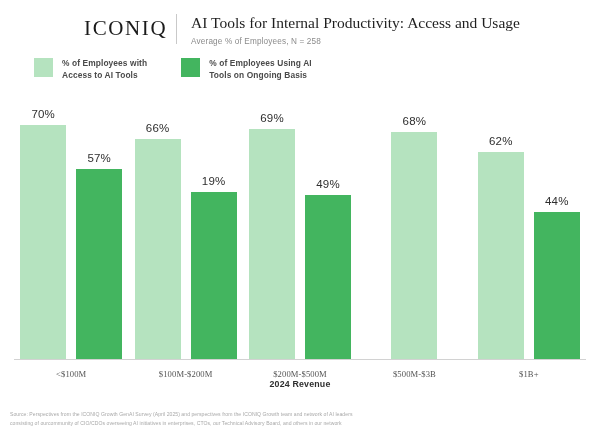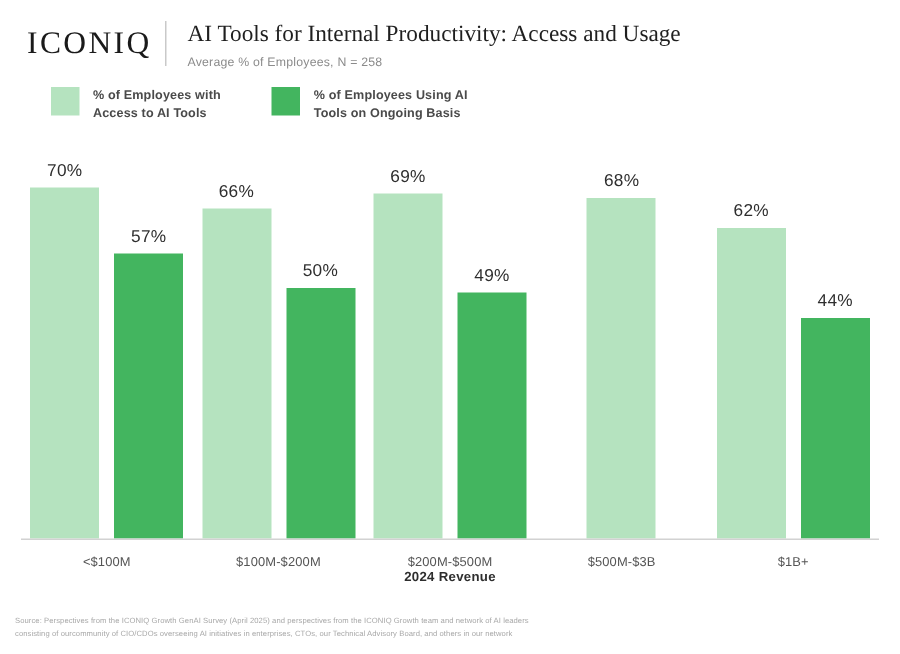--- a/index.html
+++ b/index.html
@@ -16,20 +16,21 @@
     position: relative;
   }
 
   
   .header {
     display: flex;
     align-items: flex-start;
     padding: 14px 14px 0 18px;
     height: 44px;
     box-sizing: border-box;
+    justify-content: center;
   }
   .logo {
     font-family: "Liberation Serif", serif;
     font-size: 21px;
     letter-spacing: 1.6px;
     color: #1a1a1a;
     line-height: 1;
     padding-top: 4px;
     width: 92px;
   }
@@ -136,20 +137,21 @@
   }
   .bar {
     width: 100%;
   }
 
   
   .xaxis {
     display: flex;
     margin: 0 14px;
     padding-top: 9px;
+    font-family: Liberation Serif, serif;
   }
   .xtick {
     flex: 1 1 0;
     text-align: center;
     font-size: 8.6px;
     color: #555555;
     letter-spacing: 0.1px;
   }
   .xaxis-title {
     text-align: center;
@@ -209,21 +211,21 @@
           <div class="bar-value">57%</div>
           <div class="bar" style="background: rgb(67, 181, 95); height: 71.25%;"></div>
         </div>
       </div>
       <div class="group">
         <div class="bar-wrap">
           <div class="bar-value">66%</div>
           <div class="bar" style="background: rgb(181, 227, 191); height: 82.5%;"></div>
         </div>
         <div class="bar-wrap">
-          <div class="bar-value">50%</div>
+          <div class="bar-value">19%</div>
           <div class="bar" style="background: rgb(67, 181, 95); height: 62.5%;"></div>
         </div>
       </div>
       <div class="group">
         <div class="bar-wrap">
           <div class="bar-value">69%</div>
           <div class="bar" style="background: rgb(181, 227, 191); height: 86.25%;"></div>
         </div>
         <div class="bar-wrap">
           <div class="bar-value">49%</div>

